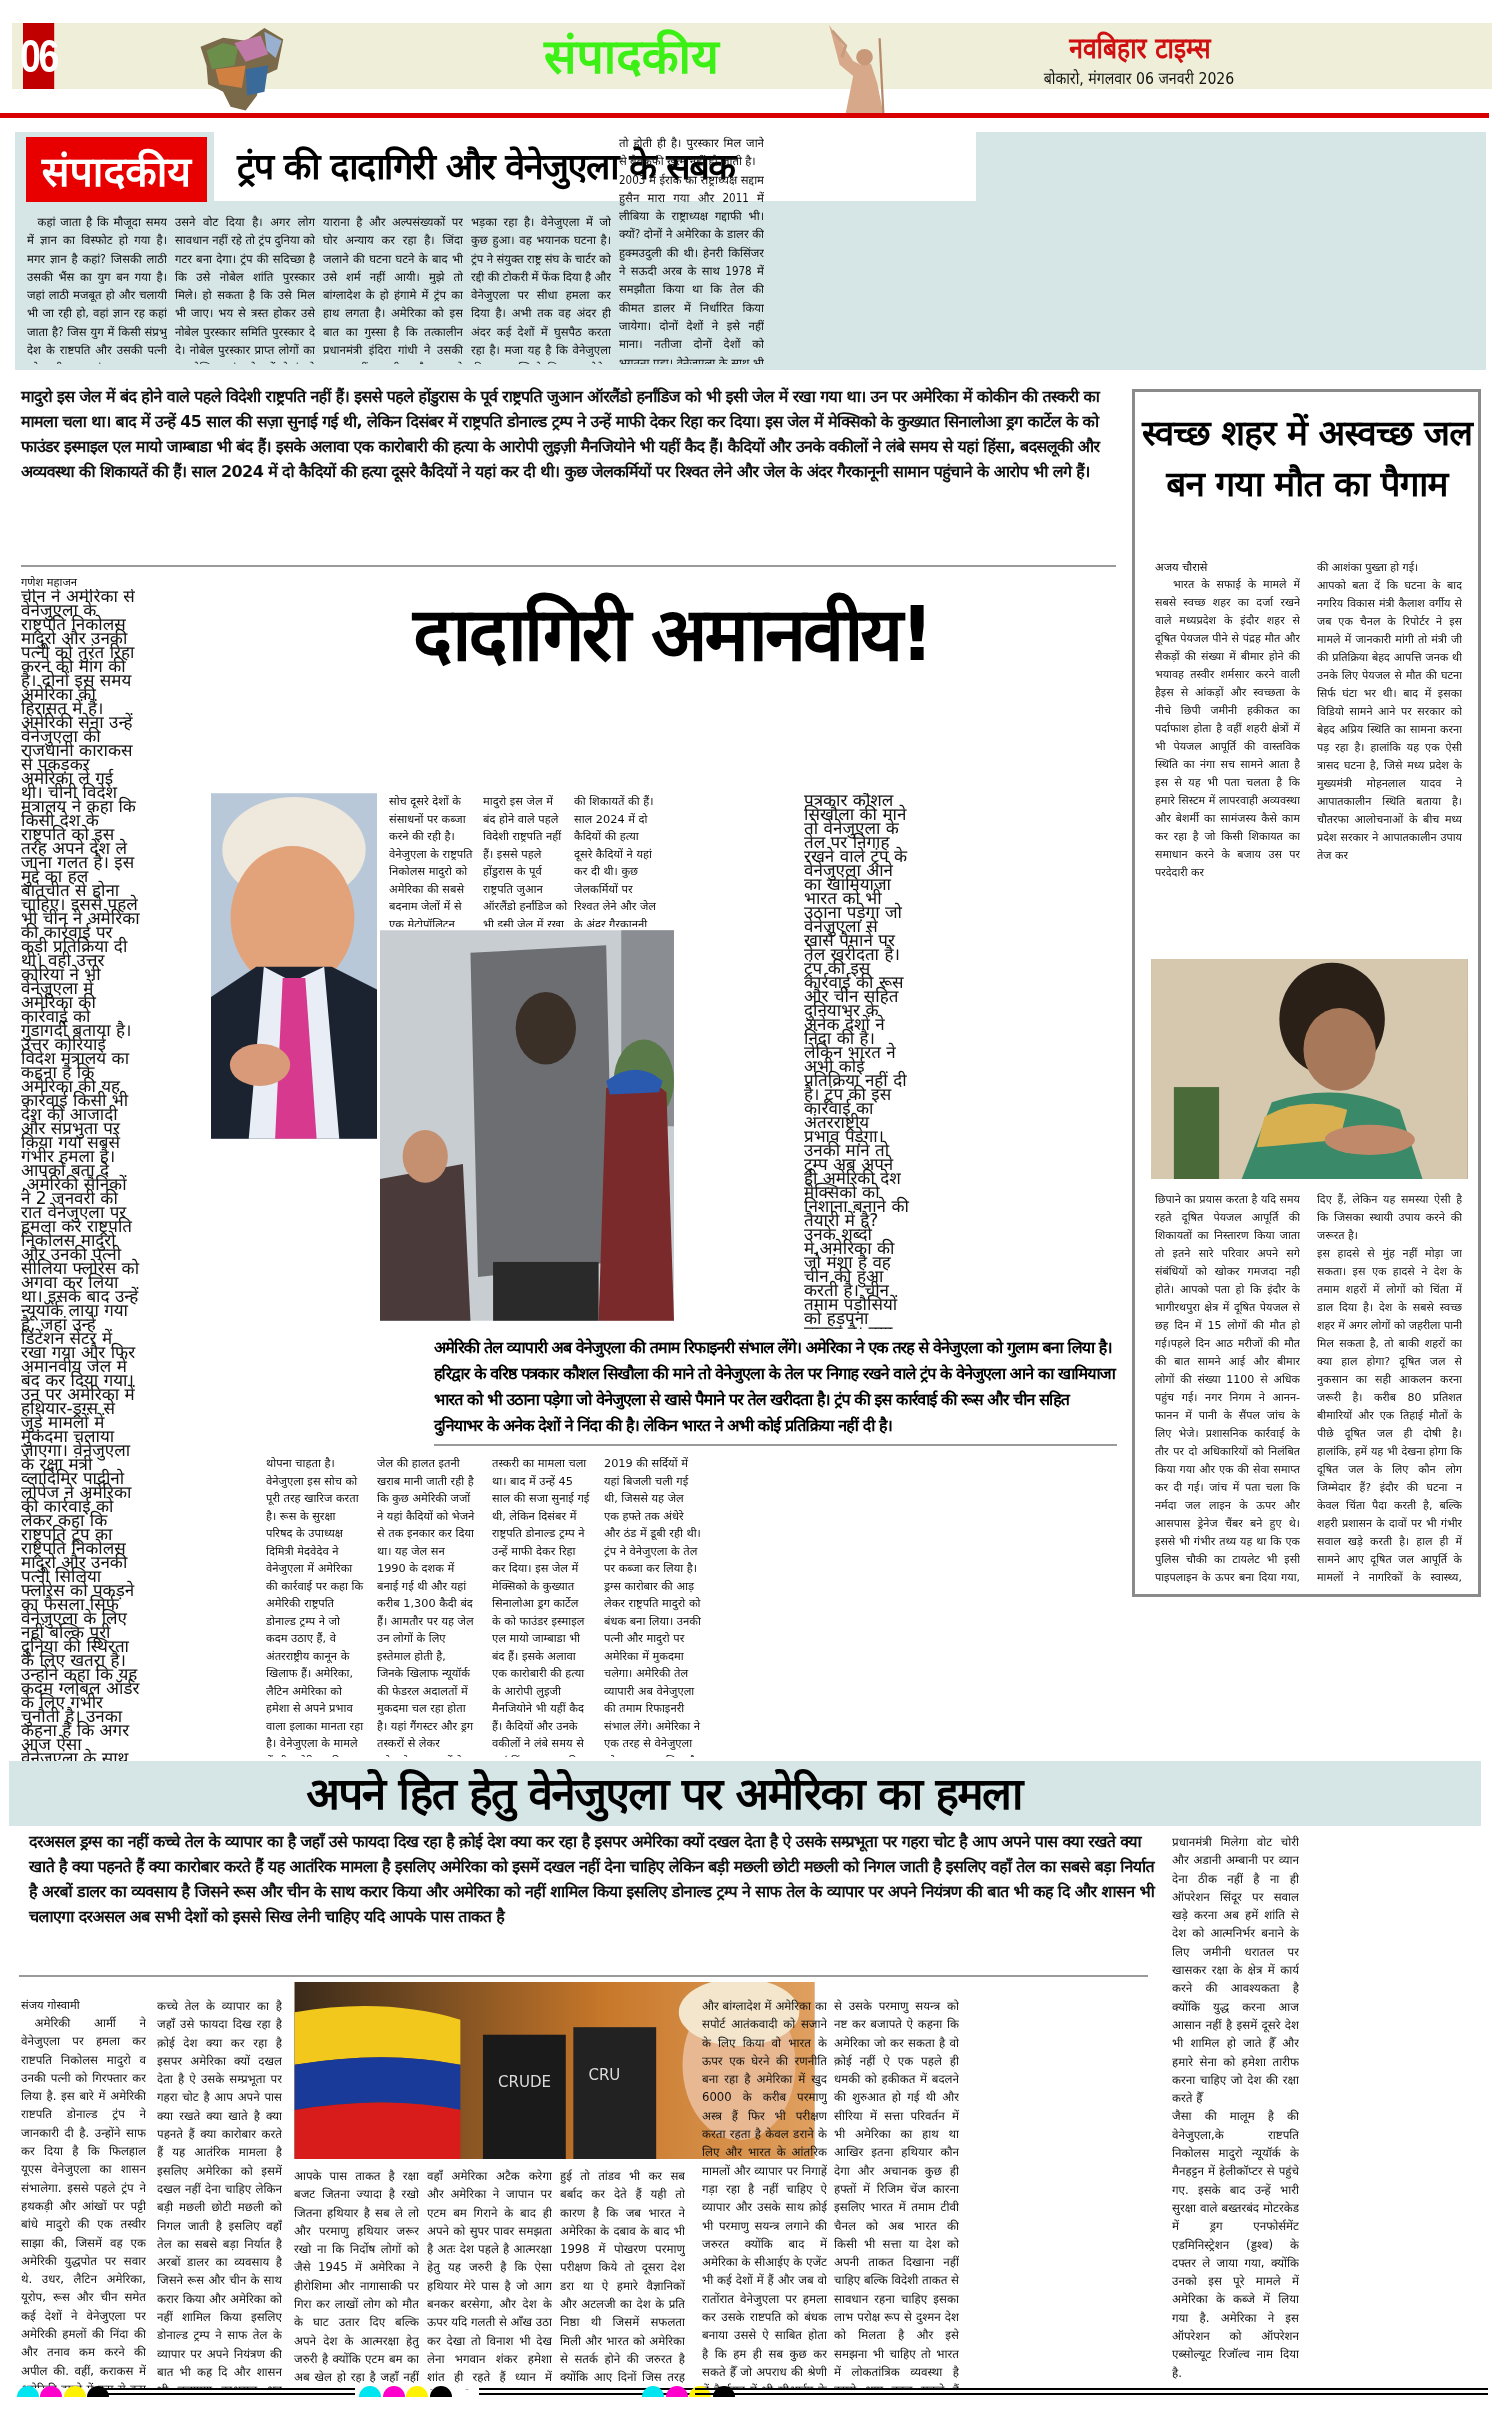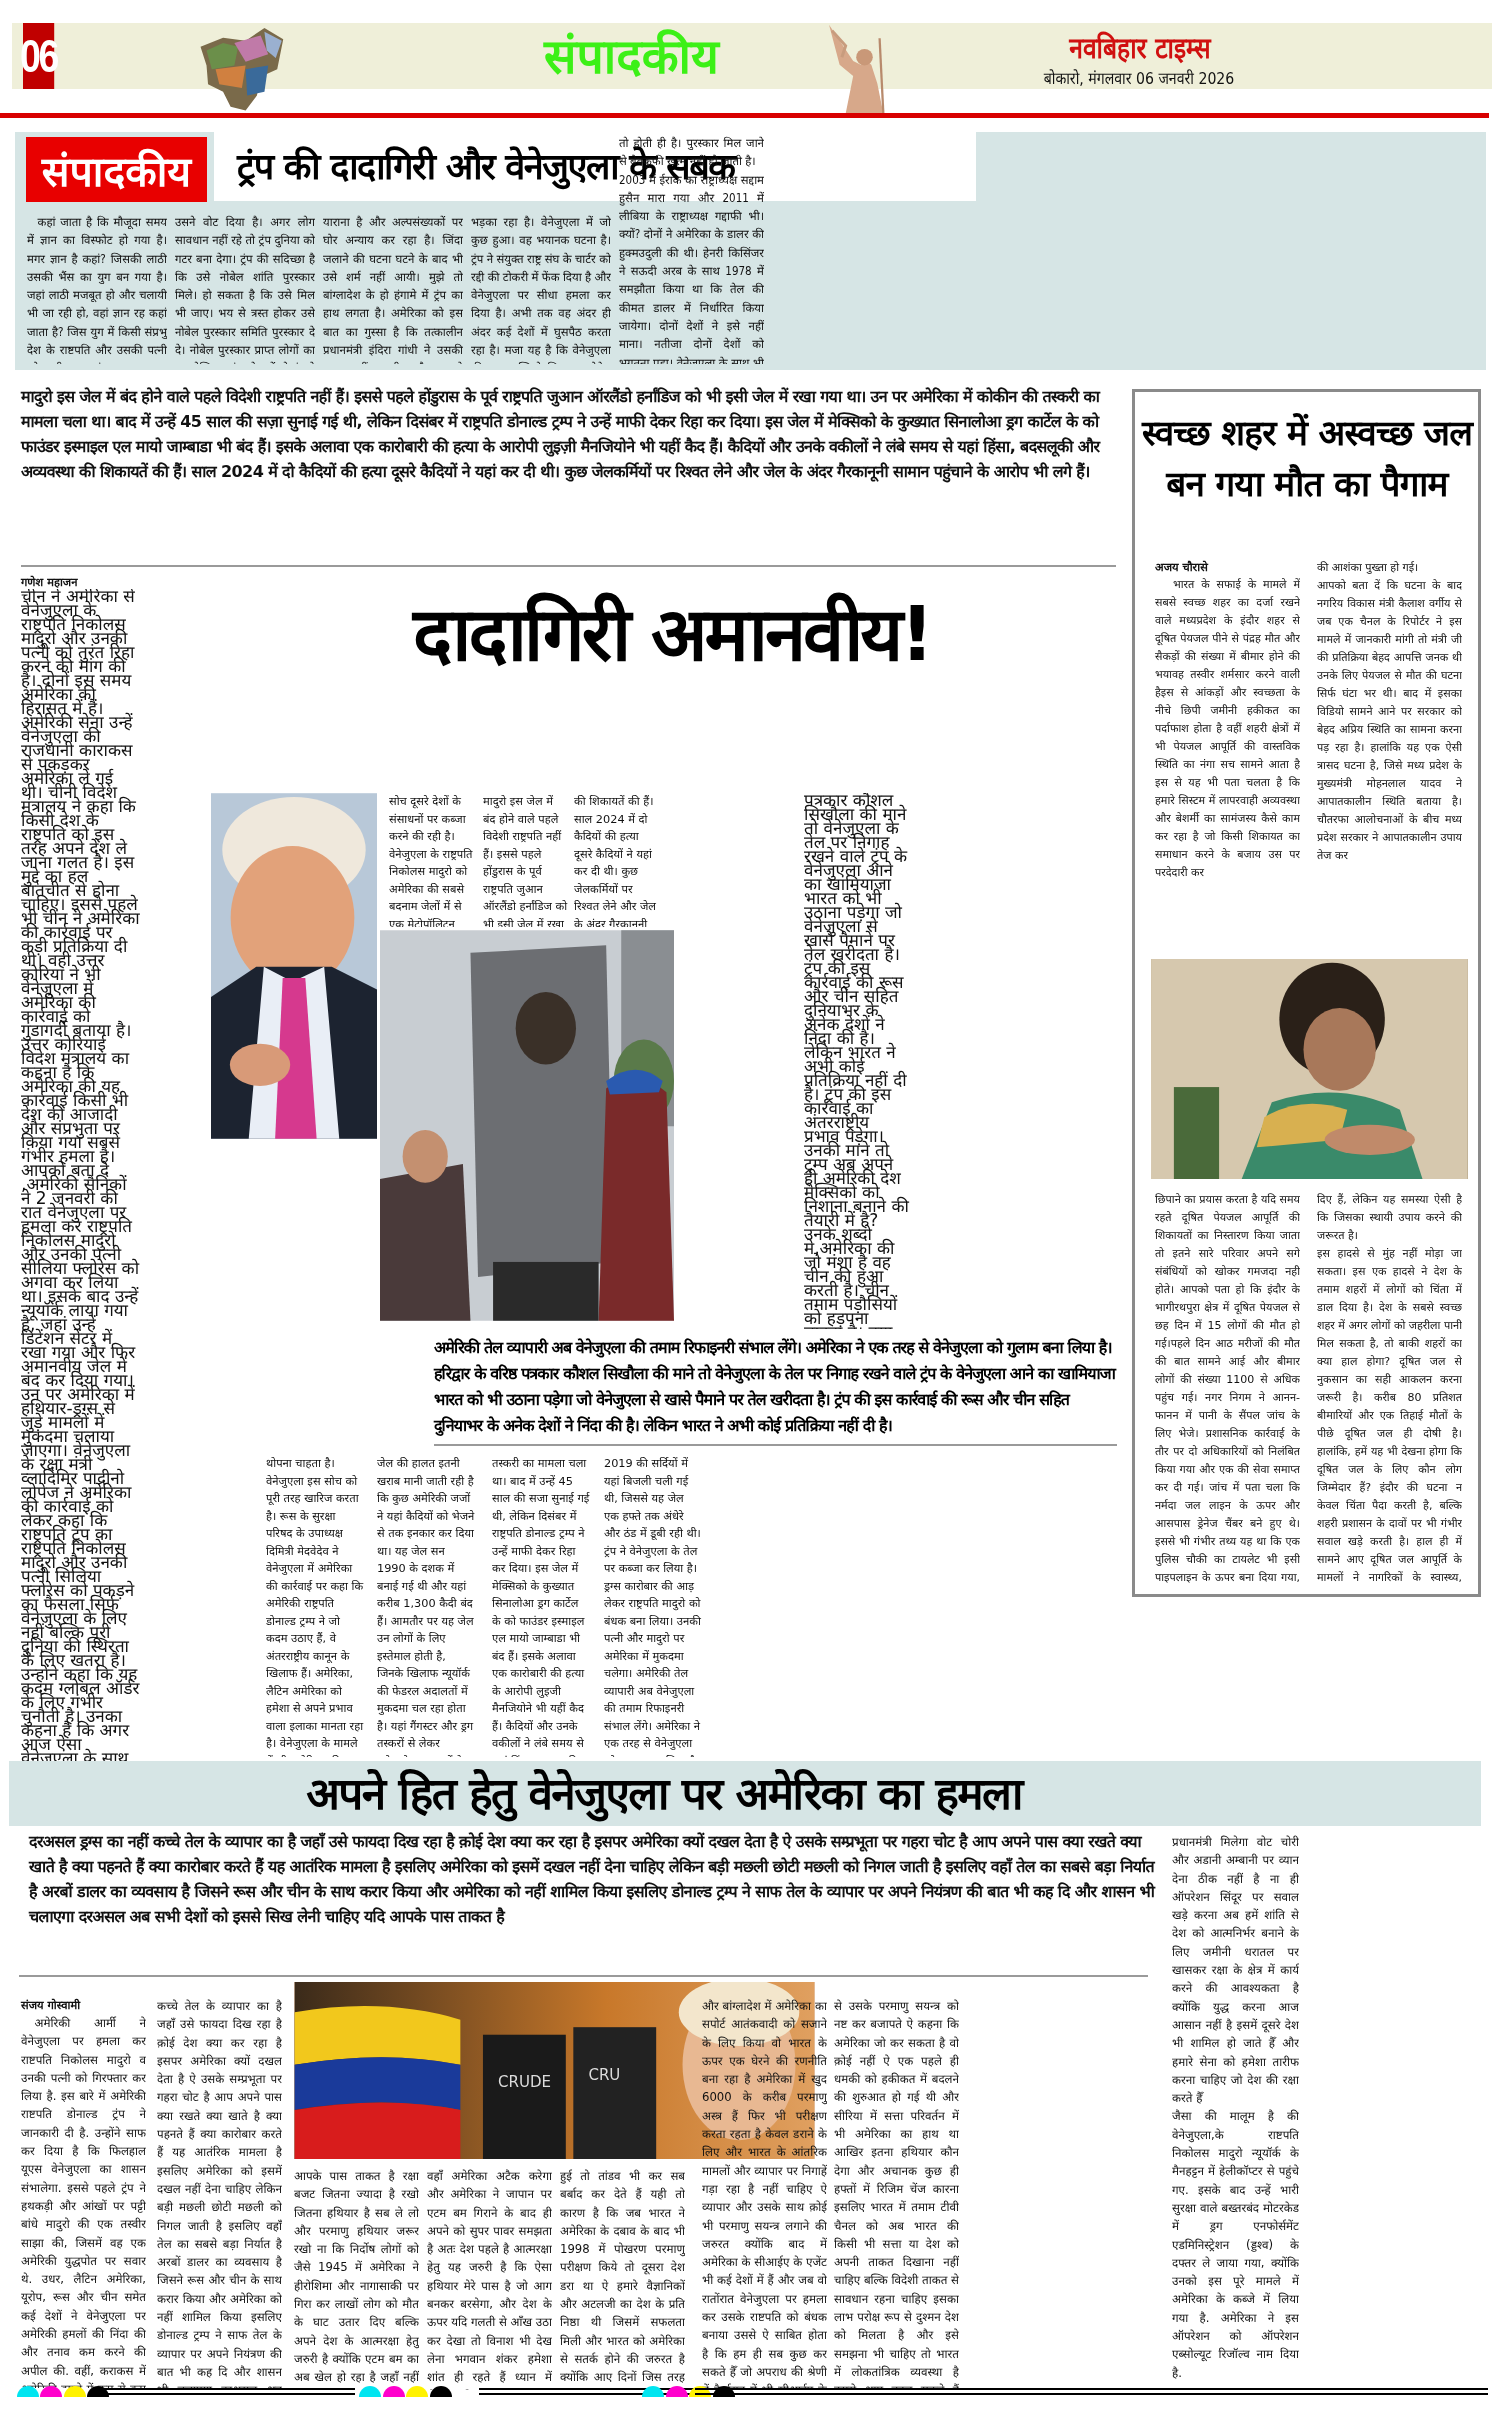--- a/index.html
+++ b/index.html
@@ -16,21 +16,21 @@
 .redrule{left:0;top:113px;width:1489px;height:4.5px;background:#d80000}
 .edbox{left:15px;top:132px;width:1471px;height:238px;background:#d6e5e5}
 .edlabel{left:26px;top:137px;width:181px;height:65px;background:#e80000;color:#fff;font-weight:bold;font-size:41px;display:flex;align-items:center;justify-content:center}
 .edtitle{left:214px;top:132px;width:762px;height:69px;background:#fff;font-weight:bold;font-size:36px;line-height:69px;padding-left:23px;letter-spacing:-0.8px;white-space:nowrap}
 .col{font-size:11.5px;line-height:18.3px;text-align:justify;color:#111;font-family:"DejaVu Sans Condensed","DejaVu Sans",sans-serif}
 .hl-black{font-weight:bold;color:#000;font-family:"DejaVu Sans",sans-serif;letter-spacing:-1.5px}
 .bigintro{left:21px;top:384px;width:1095px;font-weight:bold;font-size:16px;line-height:25px;letter-spacing:-0.6px;color:#111}
 .rulegrey{background:#9a9a9a;height:2.3px}
 .sidebox{left:1132px;top:389px;width:349px;height:1208px;border:3px solid #8a8a8a;background:#fff}
 .sidehl{left:1140px;top:408px;width:334px;text-align:center;font-weight:bold;font-size:35px;line-height:51px;letter-spacing:-0.8px}
-.byline{font-weight:bold;font-size:11.3px}
+.byline{font-weight:normal;font-size:11.3px}
 .sidecol{font-family:"DejaVu Sans",sans-serif;font-size:11px;line-height:18px;text-align:justify}
 .mainhl{left:219px;top:581px;width:906px;text-align:center;font-weight:bold;font-size:74px;line-height:107px;letter-spacing:-3px}
 .photo{overflow:hidden}
 .quote{left:434px;top:1335px;width:683px;font-weight:bold;font-size:16px;line-height:26px;letter-spacing:-0.9px}
 .narrow{font-size:17px;line-height:14px;text-align:left}
 .narrow2{font-size:11.3px;line-height:17.5px;text-align:left}
 .hl2box{left:9px;top:1761px;width:1472px;height:65px;background:#d6e5e5}
 .hl2{left:98px;top:1761px;width:1132px;text-align:center;font-weight:bold;font-size:44px;line-height:65px;letter-spacing:-1.5px}
 .intro2{left:29px;top:1829px;width:1129px;font-weight:bold;font-size:16px;line-height:25px;letter-spacing:-0.6px}
 .col3{font-size:11.7px;line-height:18.3px;text-align:justify}

